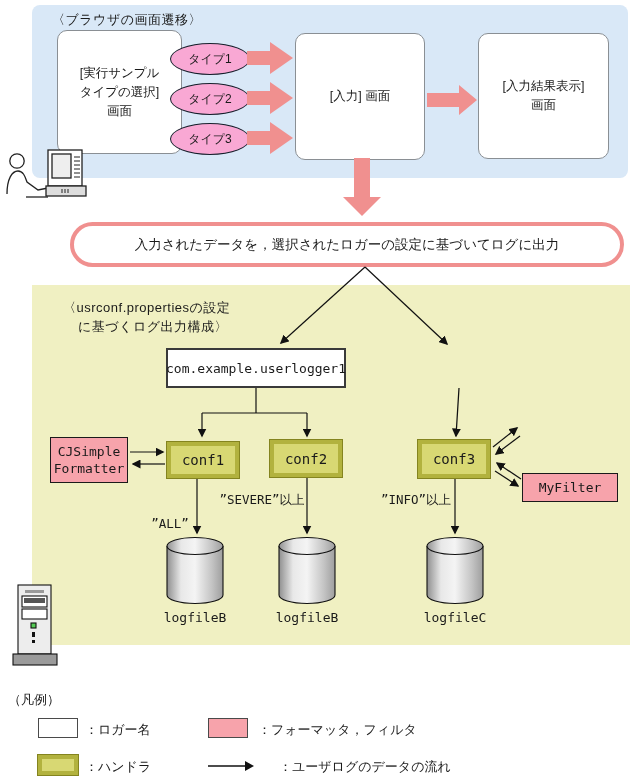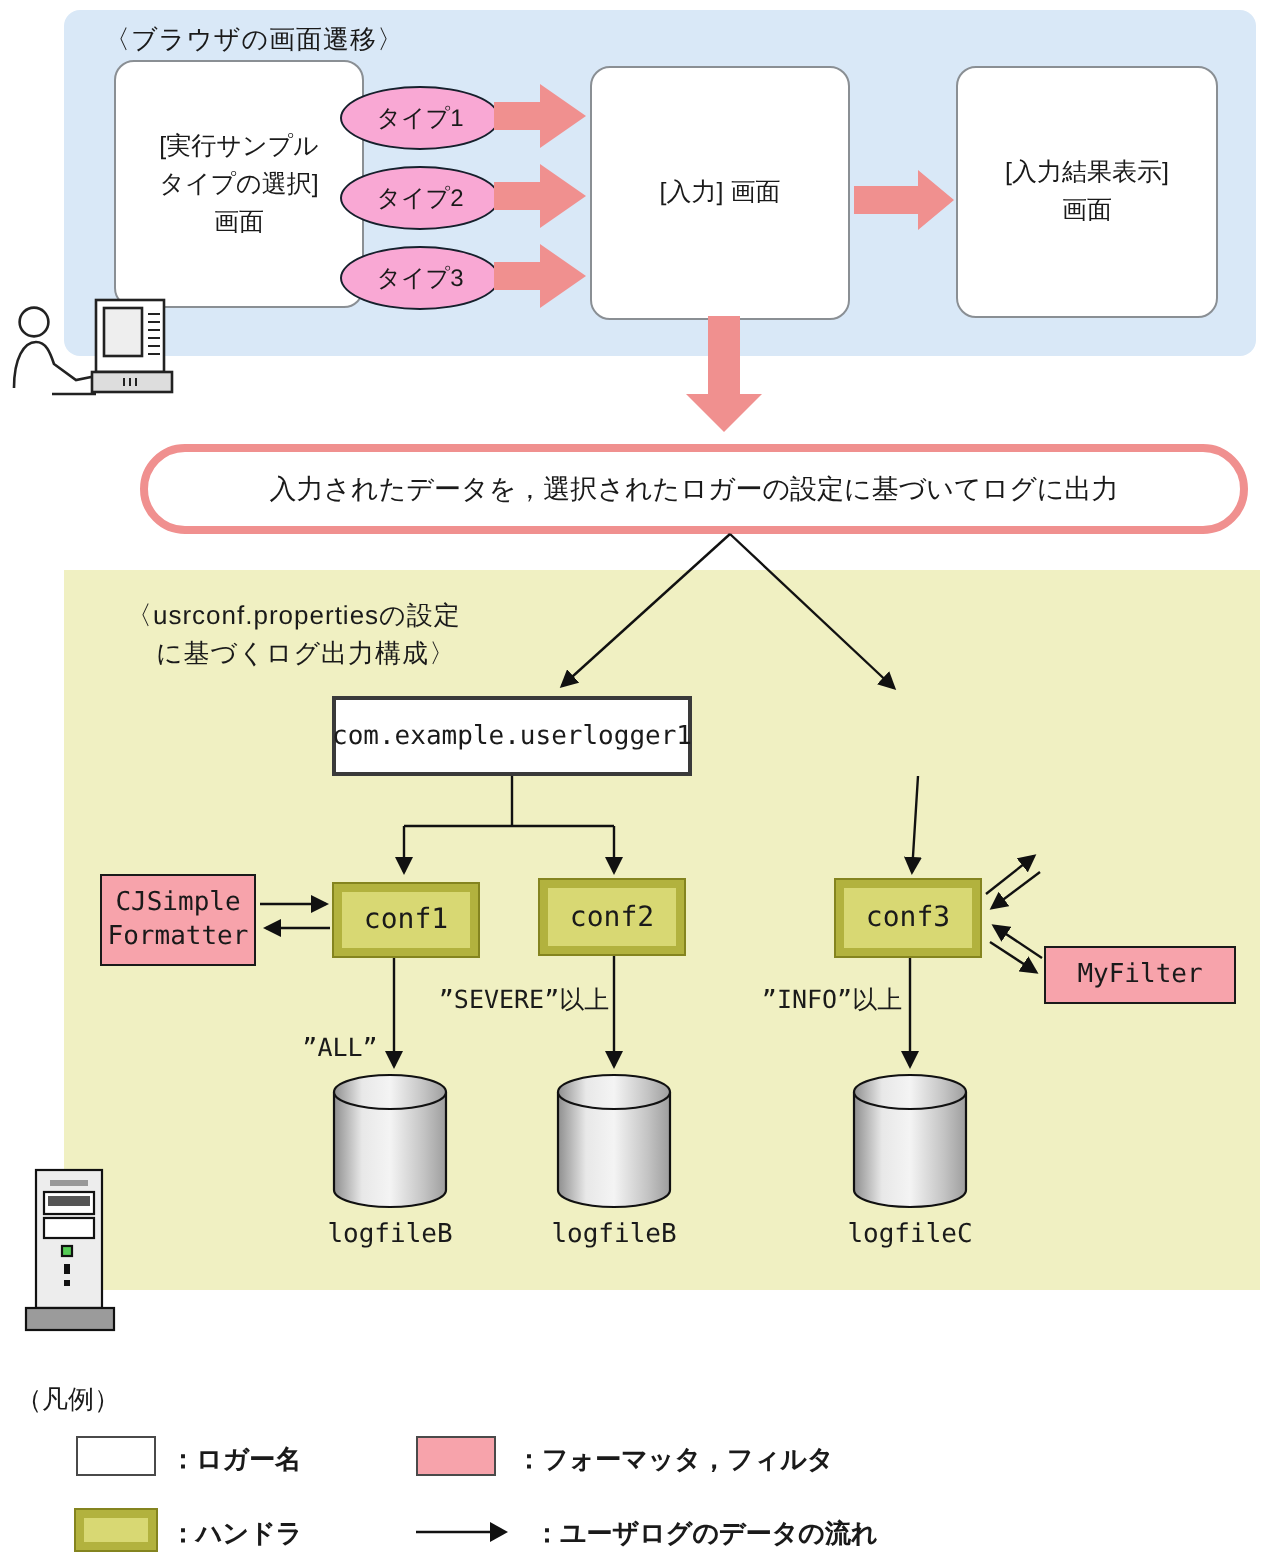--- a/index.html
+++ b/index.html
@@ -34,21 +34,21 @@
   .pink-box{background:#f7a3ab;border:1px solid #1a1a1a;box-sizing:border-box;
             display:flex;flex-direction:column;align-items:center;justify-content:center;
             font-family:"DejaVu Sans Mono","Liberation Mono",monospace;font-size:13px;line-height:17px;}
   
   .lvl{font-size:12.5px;white-space:nowrap;transform:translateX(-50%);
        font-family:"DejaVu Sans Mono","Liberation Mono",monospace;}
   .dbfile-label{font-size:13px;white-space:nowrap;transform:translateX(-50%);
        font-family:"DejaVu Sans Mono","Liberation Mono",monospace;}
   
   .legend-title{font-size:13px;}
-  .legend-label{font-size:13px;white-space:nowrap;font-weight:bold;}
+  .legend-label{font-size:13px;white-space:nowrap;}
   .sw{width:40px;height:20px;box-sizing:border-box;}
   .sw-logger{background:#fff;border:1px solid #4a4a4a;}
   .sw-formatter{background:#f7a3ab;border:1px solid #4a4a4a;}
   .sw-handler{background:#d8d873;border:4px solid #b2b23e;outline:1px solid #84841f;}
   svg{display:block;}
   .overlay{left:0;top:0;width:639px;height:779px;pointer-events:none;}
 </style>
 </head>
 <body>
 
@@ -213,15 +213,15 @@
   <div class="abs sw sw-formatter" style="left:208px;top:718px;"></div>
   <div class="abs legend-label" style="left:258px;top:721px;">：フォーマッタ，フィルタ</div>
 
   <div class="abs sw sw-handler" style="left:38px;top:755px;"></div>
   <div class="abs legend-label" style="left:85px;top:758px;">：ハンドラ</div>
 
   <svg class="abs" style="left:208px;top:760px;" width="46" height="12">
     <line x1="0" y1="6" x2="37" y2="6" stroke="#111" stroke-width="1.3"></line>
     <path d="M37,1 L46,6 L37,11 z" fill="#111"></path>
   </svg>
-  <div class="abs legend-label" style="left:267px;top:758px;">：ユーザログのデータの流れ</div>
+  <div class="abs legend-label" style="left:279px;top:758px;">：ユーザログのデータの流れ</div>
 
 </div>
 
 </body></html>

